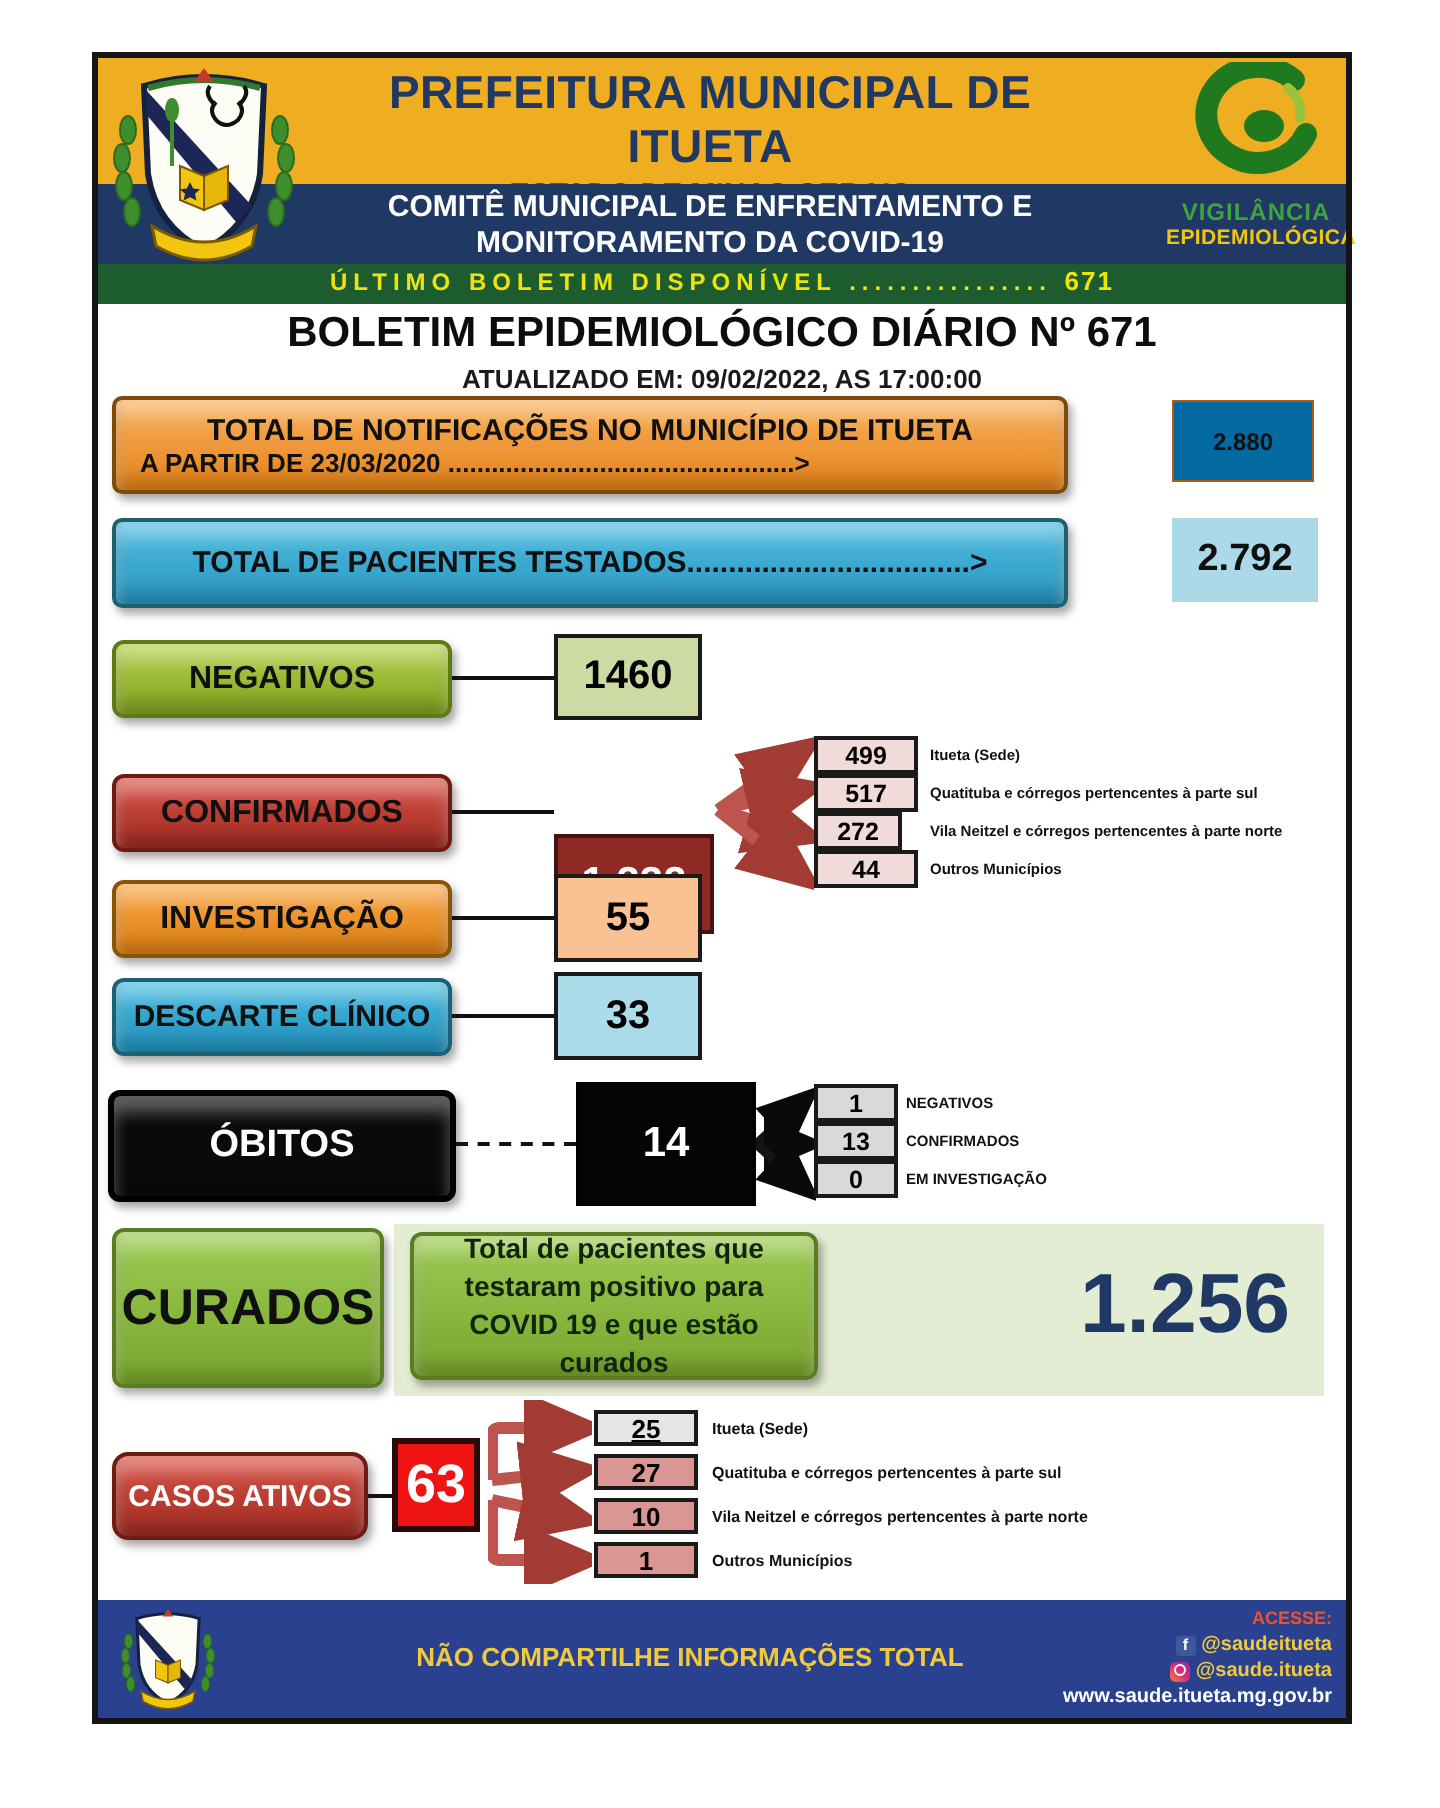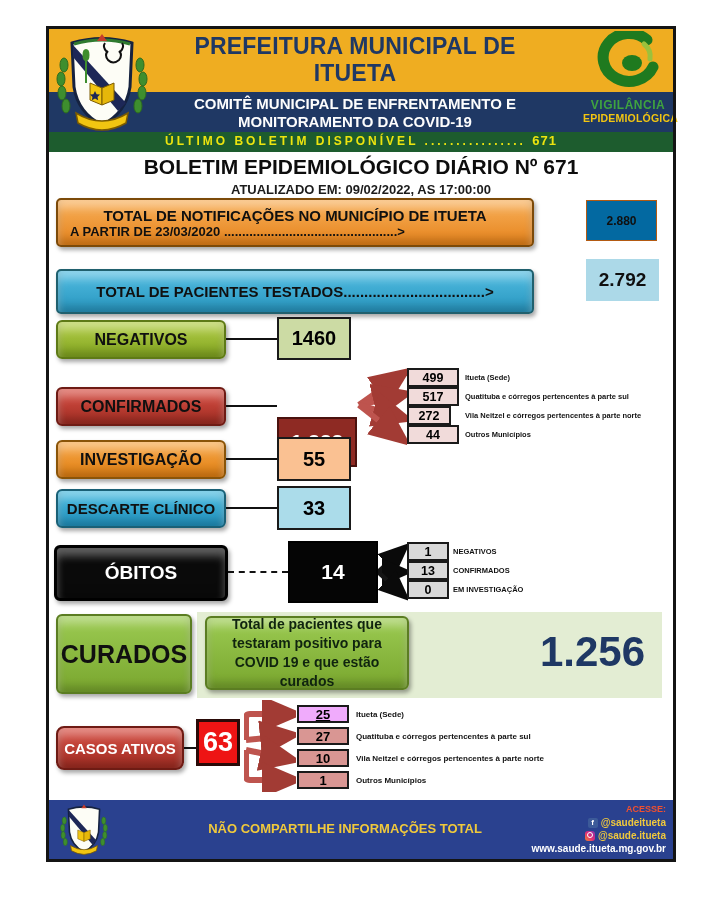--- a/index.html
+++ b/index.html
@@ -126,21 +126,21 @@
 
   <div class="abs btitle">BOLETIM EPIDEMIOLÓGICO DIÁRIO Nº 671</div>
   <div class="abs bupd">ATUALIZADO EM: 09/02/2022, AS 17:00:00</div>
 
   <div class="abs bar orange shadow3d" style="left:56px;top:198px;width:478px;height:49px;flex-direction:column;align-items:flex-start;padding:3px 12px;">
     <div style="width:100%;text-align:center;font-size:15px;">TOTAL DE NOTIFICAÇÕES NO MUNICÍPIO DE ITUETA</div>
     <div style="font-size:13px;">A PARTIR DE 23/03/2020 ................................................&gt;</div>
   </div>
   <div class="abs valbox" style="left:586px;top:200px;width:71px;height:41px;background:#0369a1;border:1px solid #B35A12;font-size:12px;">2.880</div>
 
-  <div class="abs bar blue shadow3d" style="left:56px;top:269px;width:478px;height:45px;font-size:15px;">TOTAL DE PACIENTES TESTADOS..................................&gt;</div>
+  <div class="abs bar blue shadow3d" style="left:56px;top:259px;width:478px;height:45px;font-size:15px;">TOTAL DE PACIENTES TESTADOS..................................&gt;</div>
   <div class="abs valbox" style="left:586px;top:259px;width:73px;height:42px;background:#ACD9E8;font-size:19px;">2.792</div>
 
   <div class="abs btn green shadow3d" style="left:56px;top:320px;width:170px;height:39px;font-size:16px;">NEGATIVOS</div>
   <div class="abs hline" style="left:226px;top:338px;width:51px;"></div>
   <div class="abs minibox" style="left:277px;top:317px;width:74px;height:43px;background:#CCDBA4;font-size:20px;">1460</div>
 
   <div class="abs btn red shadow3d" style="left:56px;top:387px;width:170px;height:39px;font-size:16px;">CONFIRMADOS</div>
   <div class="abs hline" style="left:226px;top:405px;width:51px;"></div>
   <div class="abs minibox" style="left:277px;top:380px;width:80px;height:50px;background:#8E2A23;border-color:#4A120E;color:#fff;font-size:21px;margin-top:37px;">1.332</div>
   <svg class="abs" style="left:357px;top:363px;" width="50" height="88" viewBox="0 0 50 88">
@@ -209,21 +209,21 @@
           <path d="M0,0 L7,3 L0,6 Z" fill="#A23B34"></path>
         </marker>
       </defs>
     <g stroke="#BE544E" stroke-width="6" fill="none" stroke-linejoin="round" marker-end="url(#mr3)">
       <path d="M2,40 L2,18 Q2,14 6,14 L42,14"></path>
       <path d="M2,40 L40,36"></path>
       <path d="M2,50 L40,58"></path>
       <path d="M2,50 L2,76 Q2,80 6,80 L42,80"></path>
     </g>
   </svg>
-  <div class="abs minibox" style="left:297px;top:705px;width:52px;height:18px;background:#f0abfc;font-size:13px;text-decoration:underline;">25</div>
+  <div class="abs minibox" style="left:297px;top:705px;width:52px;height:18px;background:#e5e5e5;font-size:13px;text-decoration:underline;">25</div>
   <div class="abs minilab" style="left:356px;top:705px;height:18px;font-size:8px;">Itueta (Sede)</div>
   <div class="abs minibox" style="left:297px;top:727px;width:52px;height:18px;background:#D99693;font-size:13px;">27</div>
   <div class="abs minilab" style="left:356px;top:727px;height:18px;font-size:8px;">Quatituba e córregos pertencentes à parte sul</div>
   <div class="abs minibox" style="left:297px;top:749px;width:52px;height:18px;background:#D99693;font-size:13px;">10</div>
   <div class="abs minilab" style="left:356px;top:749px;height:18px;font-size:8px;">Vila Neitzel e córregos pertencentes à parte norte</div>
   <div class="abs minibox" style="left:297px;top:771px;width:52px;height:18px;background:#D99693;font-size:13px;">1</div>
   <div class="abs minilab" style="left:356px;top:771px;height:18px;font-size:8px;">Outros Municípios</div>
 
   <div class="abs footer"></div>
   <div class="abs" style="left:58px;top:803px;width:52px;height:54px;z-index:45;">

